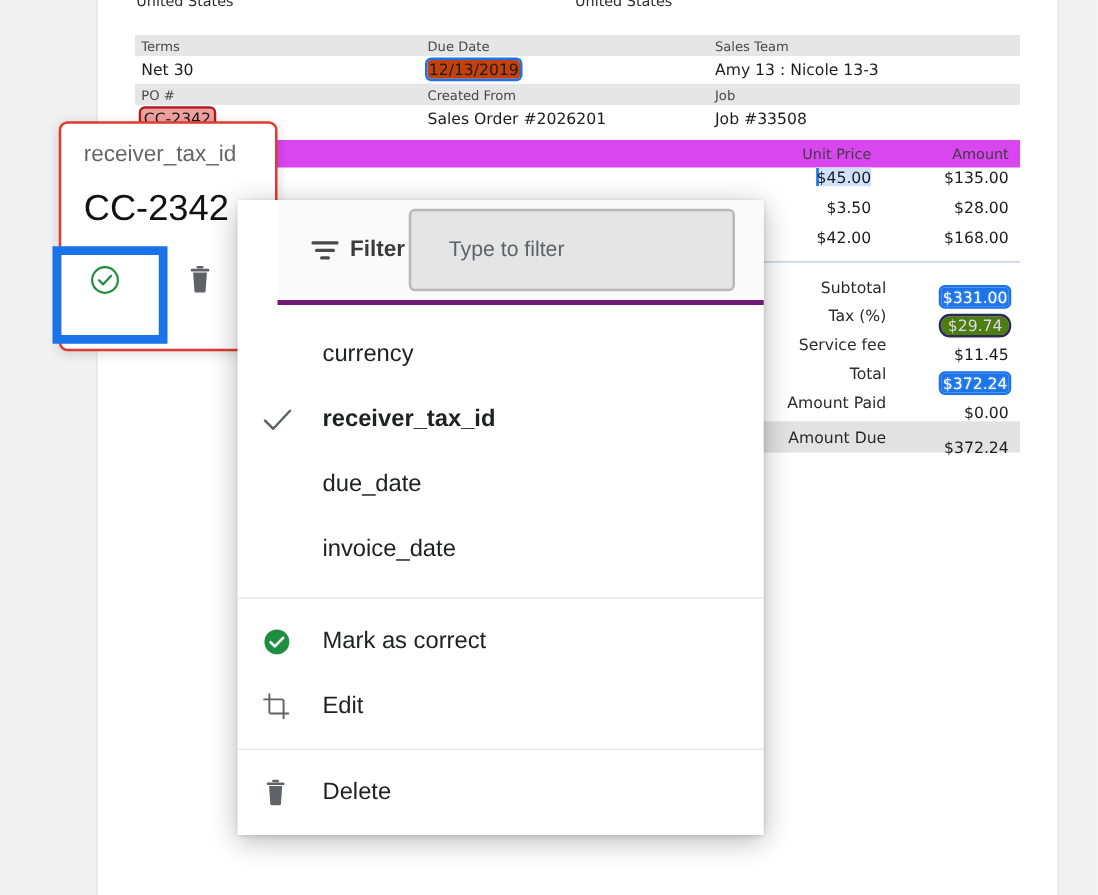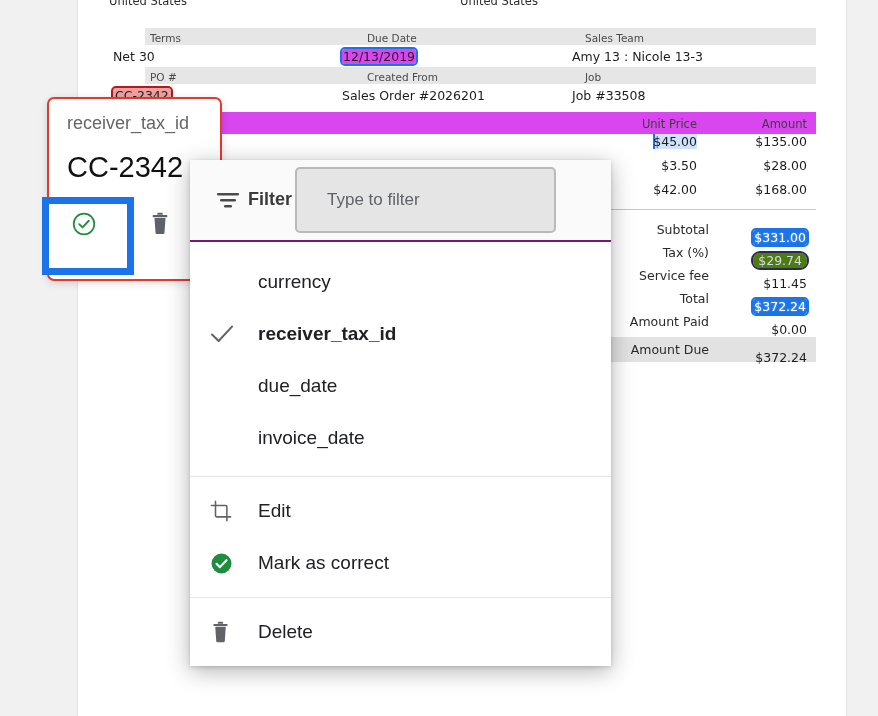--- a/index.html
+++ b/index.html
@@ -57,21 +57,20 @@
     position: absolute;
     top: 56px;
     left: 30px;
     width: 708px;
   }
   .meta-head {
     display: flex;
     background: #e6e6e6;
     height: 17px;
     align-items: center;
-    margin-left: 37px;
   }
   .meta-body {
     display: flex;
     height: 22px;
     align-items: center;
     background: #fff;
   }
   .mc1 { width: 230px; padding-left: 5px; box-sizing: border-box; }
   .mc2 { width: 230px; padding-left: 4px; box-sizing: border-box; }
   .mc3 { width: 248px; padding-left: 4px; box-sizing: border-box; }
@@ -80,21 +79,21 @@
     color: #4a4a4a;
     font-family: "DejaVu Sans", sans-serif;
   }
   .meta-body span {
     font-size: 12.5px;
     color: #1d1d1d;
     font-family: "DejaVu Sans", sans-serif;
   }
 
   .hl-blue {
-    background: #d946ef;
+    background: #c2410c;
     outline: 2px solid #1a73e8;
     border-radius: 3px;
     padding: 0 1px;
   }
   .hl-red {
     background: #f0a0a0;
     outline: 2px solid #b21b1b;
     border-radius: 3px;
     padding: 0 2px;
     color: #5a1010;
@@ -264,21 +263,22 @@
     width: 421px;
     background: #ffffff;
     box-shadow: 0 5px 22px rgba(0,0,0,0.30), 0 1px 4px rgba(0,0,0,0.16);
     z-index: 20;
     font-family: "Liberation Sans", sans-serif;
   }
   .menu-header {
     position: relative;
     height: 80px;
     background: #fafafa;
-    border-bottom: 2px solid #701a75;
+    border-bottom: 4px solid #701a75;
+    margin-left: 32px;
   }
   .menu-header .mh-icon {
     position: absolute;
     left: 27px;
     top: 32px;
   }
   .menu-header .mh-label {
     position: absolute;
     left: 58px;
     top: 29px;
@@ -496,35 +496,35 @@
       <span class="mi-icon"></span>
       <span class="mi-label">invoice_date</span>
     </div>
   </div>
 
   <div class="menu-divider"></div>
 
   <div class="menu-section">
     <div class="menu-item">
       <span class="mi-icon">
+        <svg width="23" height="23" viewBox="0 0 24 24">
+          <circle cx="12" cy="12" r="10.4" fill="#1e8e3e"></circle>
+          <path d="M6.8 12.3 L10.3 15.8 L17.2 8.6" fill="none" stroke="#ffffff" stroke-width="2.2" stroke-linecap="round" stroke-linejoin="round"></path>
+        </svg>
+      </span>
+      <span class="mi-label">Mark as correct</span>
+    </div>
+    <div class="menu-item">
+      <span class="mi-icon">
         <svg width="22" height="22" viewBox="0 0 24 24">
           <path d="M6 1.5 V17 a1.4 1.4 0 0 0 1.4 1.4 H22.5" fill="none" stroke="#5f6368" stroke-width="1.7" stroke-linecap="round"></path>
           <path d="M1.5 6 H17 a1.4 1.4 0 0 1 1.4 1.4 V22.5" fill="none" stroke="#5f6368" stroke-width="1.7" stroke-linecap="round"></path>
         </svg>
       </span>
       <span class="mi-label">Edit</span>
-    </div>
-    <div class="menu-item">
-      <span class="mi-icon">
-        <svg width="23" height="23" viewBox="0 0 24 24">
-          <circle cx="12" cy="12" r="10.4" fill="#1e8e3e"></circle>
-          <path d="M6.8 12.3 L10.3 15.8 L17.2 8.6" fill="none" stroke="#ffffff" stroke-width="2.2" stroke-linecap="round" stroke-linejoin="round"></path>
-        </svg>
-      </span>
-      <span class="mi-label">Mark as correct</span>
     </div>
   </div>
 
   <div class="menu-divider"></div>
 
   <div class="menu-section">
     <div class="menu-item">
       <span class="mi-icon">
         <svg width="21" height="23" viewBox="0 0 24 26">
           <rect x="4" y="3.2" width="16" height="2.4" rx="0.7" fill="#5f6368"></rect>

